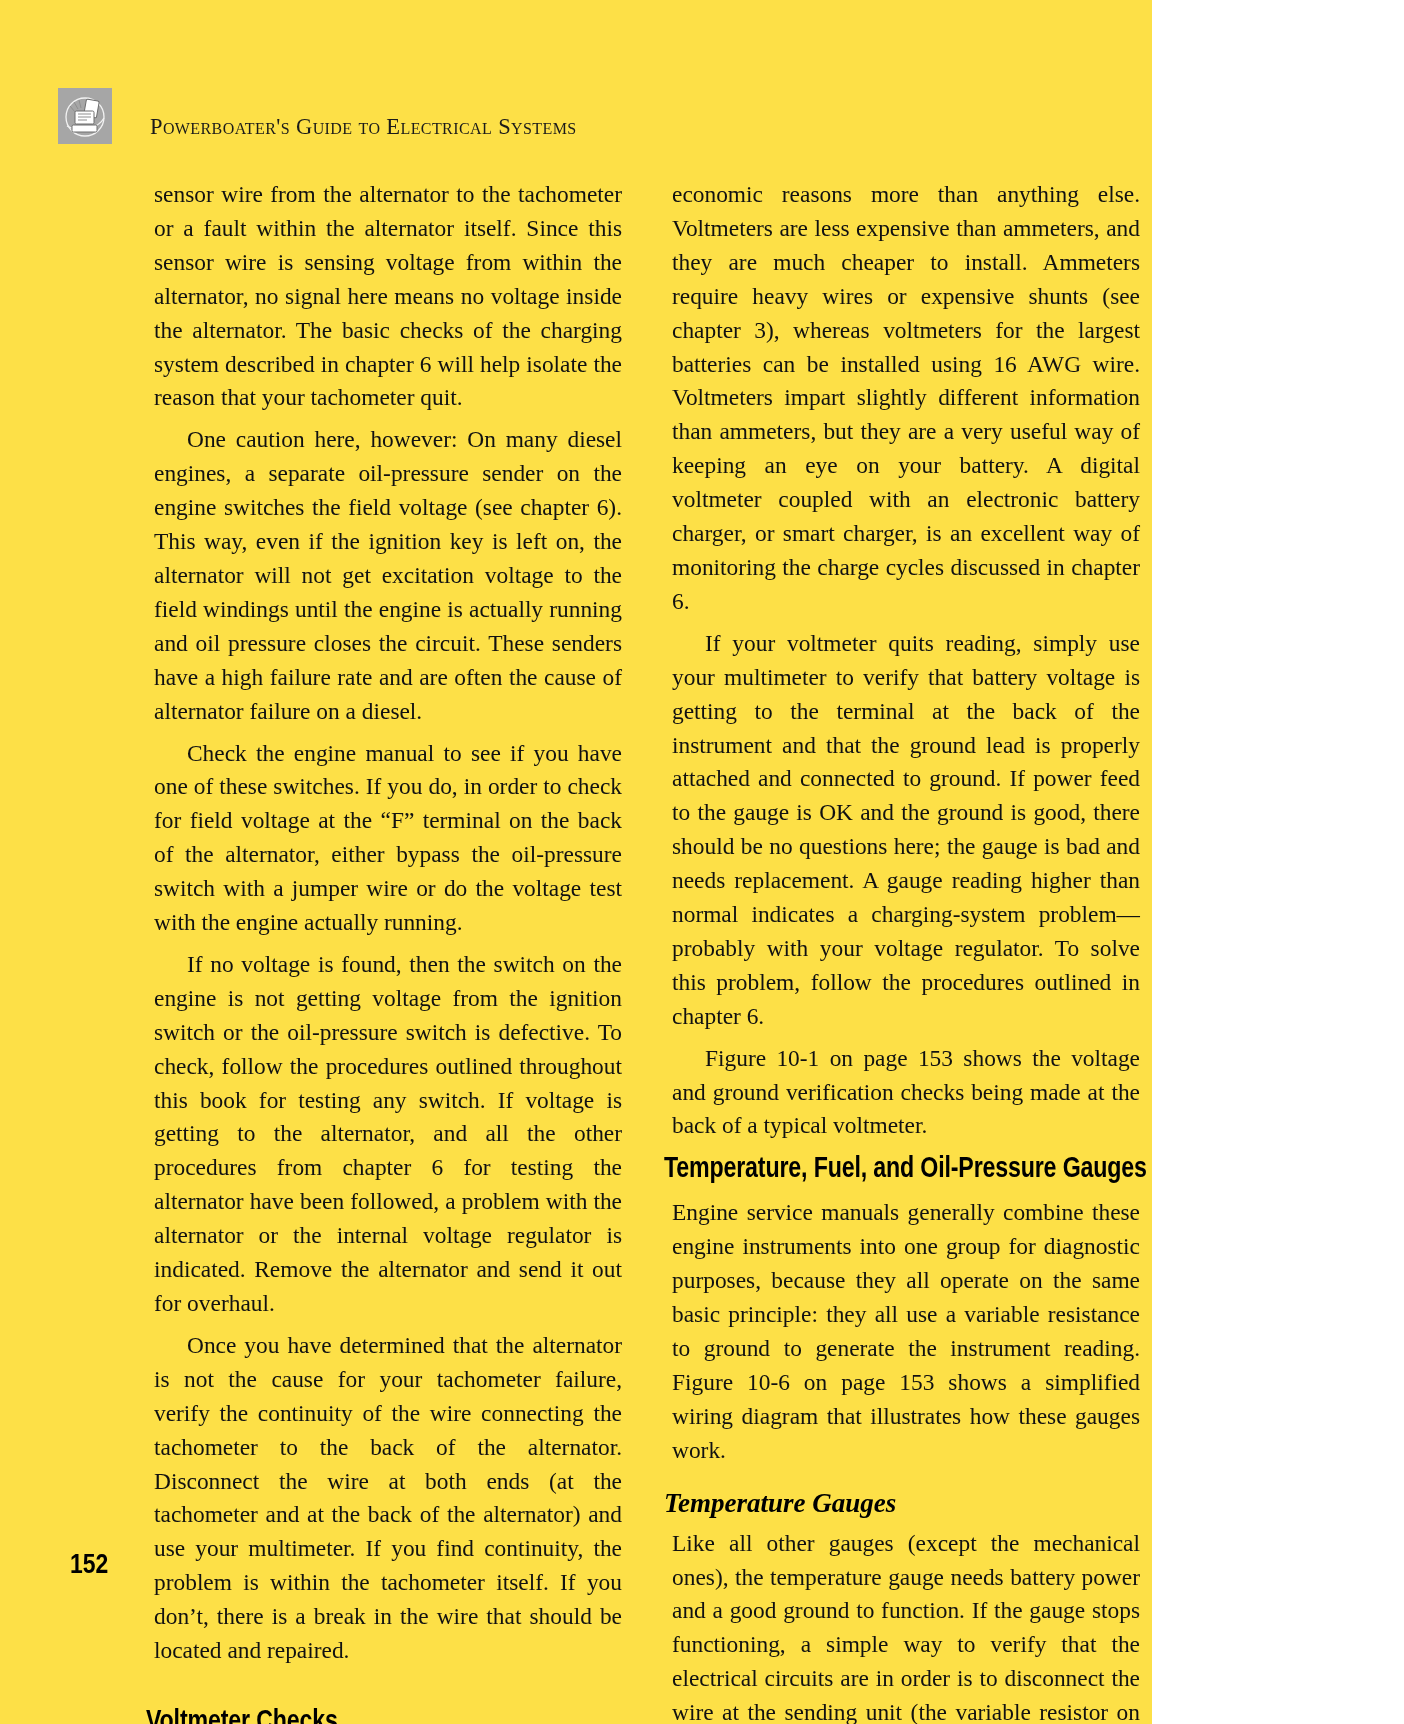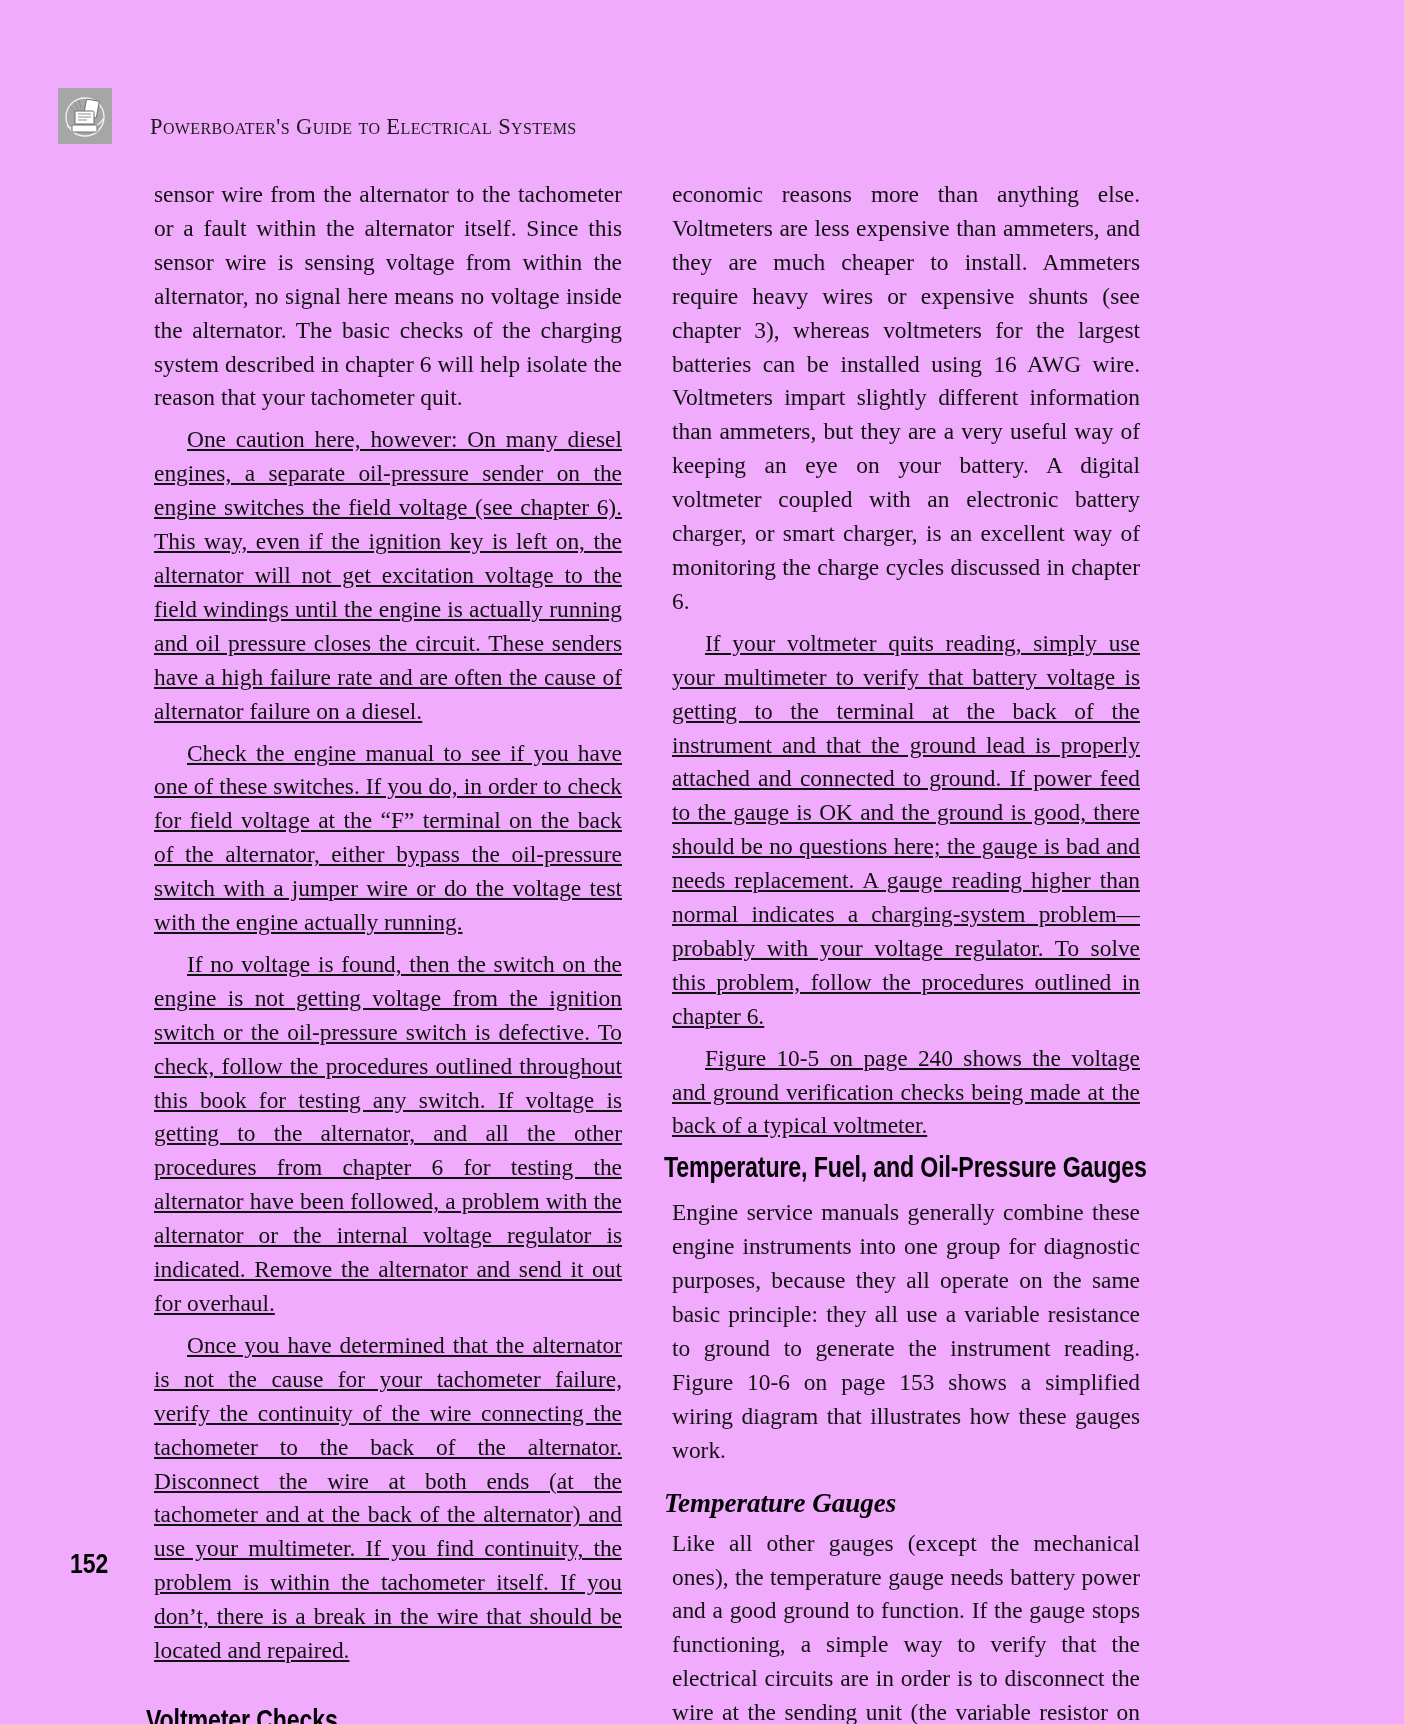--- a/index.html
+++ b/index.html
@@ -2,23 +2,23 @@
 <html><head>
 <meta charset="utf-8">
 <style>
   html, body {
     margin: 0;
     padding: 0;
     background: #ffffff;
   }
   .page {
     position: relative;
-    width: 1404px;
+    width: 1152px;
     height: 1724px;
-    background: #f0abfc;
+    background: #fde047;
     overflow: hidden;
     font-family: "Liberation Serif", "DejaVu Serif", serif;
     color: #111111;
   }
 
   
   .runhead {
     position: absolute;
     left: 58px;
     top: 88px;
@@ -66,21 +66,21 @@
   p.body {
     margin: 8px;
     font-size: 23.4px;
     line-height: 33.9px;
     text-align: justify;
     text-justify: inter-word;
     color: #111111;
     -webkit-hyphens: none;
     hyphens: none;
   }
-  p.indent { text-indent: 33px; text-decoration: underline; }
+  p.indent { text-indent: 33px; }
 
   h2.sec {
     margin: 0;
     font-family: "Liberation Sans Narrow", "Liberation Sans", "DejaVu Sans", sans-serif;
     font-weight: bold;
     font-size: 29px;
     line-height: 33px;
     letter-spacing: -0.2px;
     color: #000000;
     transform: scaleX(0.80);
@@ -153,21 +153,21 @@
       <p class="body indent">Once you have determined that the alternator is not the cause for your tachometer failure, verify the continuity of the wire connecting the tachometer to the back of the alternator. Disconnect the wire at both ends (at the tachometer and at the back of the alternator) and use your multimeter. If you find continuity, the problem is within the tachometer itself. If you don’t, there is a break in the wire that should be located and repaired.</p>
       <div class="sec-wrap">
         <h2 class="sec">Voltmeter Checks</h2>
       </div>
       <p class="body">In recent years, console-mounted voltmeters have replaced or (on expensive instrument panels) supplemented ammeters as indicators of battery condition and state of charge. This change has taken place for</p>
     </div>
 
     <div class="col col-right">
       <p class="body">economic reasons more than anything else. Voltmeters are less expensive than ammeters, and they are much cheaper to install. Ammeters require heavy wires or expensive shunts (see chapter 3), whereas voltmeters for the largest batteries can be installed using 16 AWG wire. Voltmeters impart slightly different information than ammeters, but they are a very useful way of keeping an eye on your battery. A digital voltmeter coupled with an electronic battery charger, or smart charger, is an excellent way of monitoring the charge cycles discussed in chapter 6.</p>
       <p class="body indent">If your voltmeter quits reading, simply use your multimeter to verify that battery voltage is getting to the terminal at the back of the instrument and that the ground lead is properly attached and connected to ground. If power feed to the gauge is OK and the ground is good, there should be no questions here; the gauge is bad and needs replacement. A gauge reading higher than normal indicates a charging-system problem—probably with your voltage regulator. To solve this problem, follow the procedures outlined in chapter 6.</p>
-      <p class="body indent">Figure 10-5 on page 240 shows the voltage and ground verification checks being made at the back of a typical voltmeter.</p>
+      <p class="body indent">Figure 10-1 on page 153 shows the voltage and ground verification checks being made at the back of a typical voltmeter.</p>
       <div class="sec-wrap-tight">
         <h2 class="sec">Temperature, Fuel, and Oil-Pressure Gauges</h2>
       </div>
       <p class="body">Engine service manuals generally combine these engine instruments into one group for diagnostic purposes, because they all operate on the same basic principle: they all use a variable resistance to ground to generate the instrument reading. Figure 10-6 on page 153 shows a simplified wiring diagram that illustrates how these gauges work.</p>
       <div class="subsec-wrap">
         <h3 class="subsec">Temperature Gauges</h3>
       </div>
       <p class="body">Like all other gauges (except the mechanical ones), the temperature gauge needs battery power and a good ground to function. If the gauge stops functioning, a simple way to verify that the electrical circuits are in order is to disconnect the wire at the sending unit (the variable resistor on the engine) and short the wire to ground with your ignition switch on. If the needle moves all the way to the right (to maximum temperature), the problem with the circuit is a faulty sending unit, which should be re-</p>
     </div>
 

